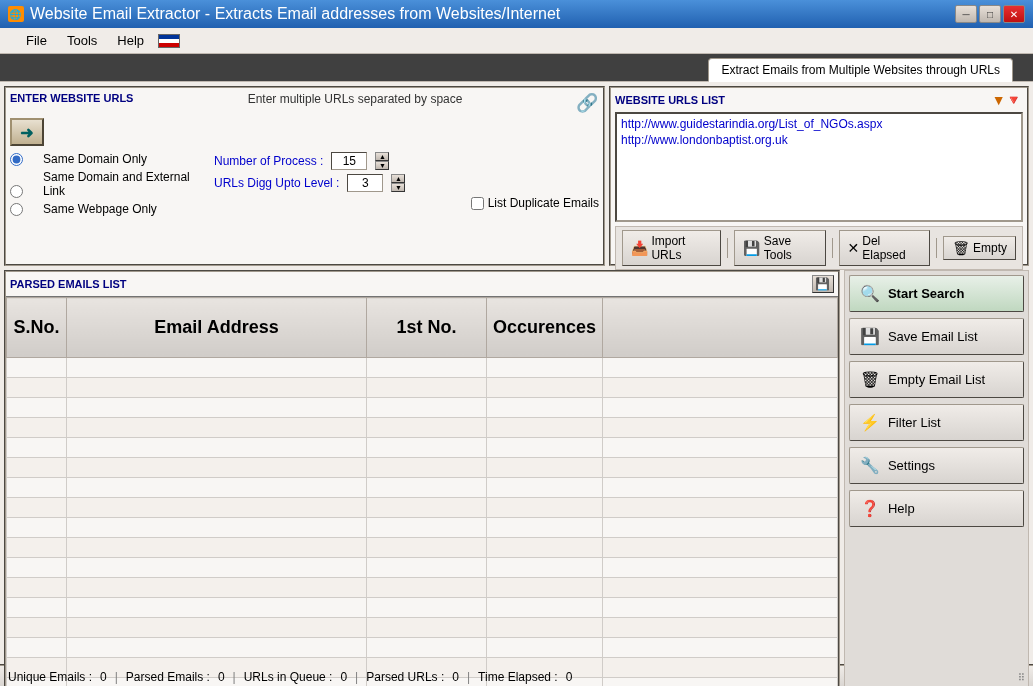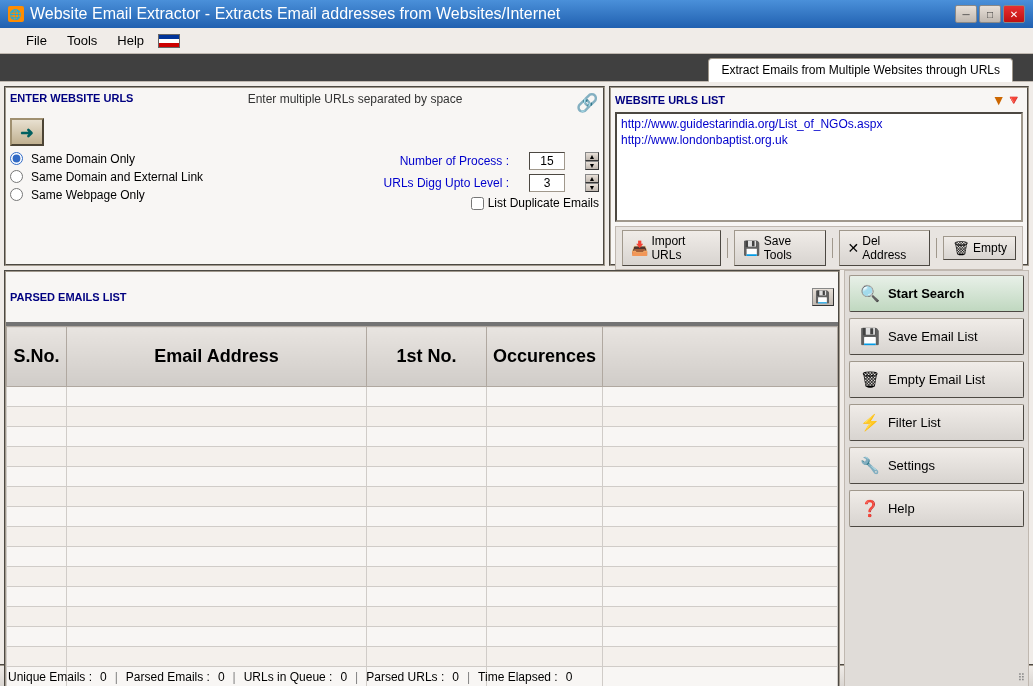--- a/index.html
+++ b/index.html
@@ -160,38 +160,38 @@
       gap: 4px;
     }
     .options-left {
       flex: 0 0 200px;
       display: flex;
       flex-direction: column;
       gap: 4px;
     }
     .radio-option {
       display: flex;
-      align-items: flex-start;
-      gap: 8px;
+      align-items: flex-end;
+      gap: 20px;
       font-size: 12px;
       cursor: pointer;
     }
     .radio-option input[type=radio] { accent-color: #316ac5; }
 
     .options-right {
       flex: 1;
       display: flex;
       flex-direction: column;
       gap: 4px;
     }
     .spin-row {
       display: flex;
       align-items: center;
-      justify-content: flex-end;
-      gap: 20px;
+      justify-content: flex-start;
+      gap: 8px;
     }
     .spin-label { color: #0000cc; font-size: 12px; }
     .spin-input {
       width: 36px; height: 18px;
       border: 1px inset #a0988c;
       background: white;
       text-align: center;
       font-size: 12px;
     }
     .spin-btns {
@@ -283,22 +283,22 @@
       flex: 1;
       border: 2px groove #a0988c;
       background: #f8f6f4;
       display: flex;
       flex-direction: column;
     }
     .parsed-header {
       display: flex;
       align-items: center;
       justify-content: space-between;
-      padding: 16px 4px;
-      border-bottom: 4px solid #737373;
+      padding: 3px 4px;
+      border-bottom: 1px solid #737373;
     }
     .parsed-title {
       font-size: 11px;
       font-weight: bold;
       color: #000080;
       text-transform: uppercase;
     }
     .save-btn-small {
       width: 22px; height: 18px;
       background: linear-gradient(to bottom, #e8e0d8, #c0b8b0);
@@ -474,21 +474,21 @@
           <span>Import URLs</span>
         </div>
         <div class="sep"></div>
         <div class="action-btn">
           <span class="btn-icon">💾</span>
           <span>Save Tools</span>
         </div>
         <div class="sep"></div>
         <div class="action-btn">
           <span class="btn-icon">✕</span>
-          <span>Del Address</span>
+          <span>Del Elapsed</span>
         </div>
         <div class="sep"></div>
         <div class="action-btn">
           <span class="btn-icon">🗑</span>
           <span>Empty</span>
         </div>
       </div>
     </div>
 
   </div>

